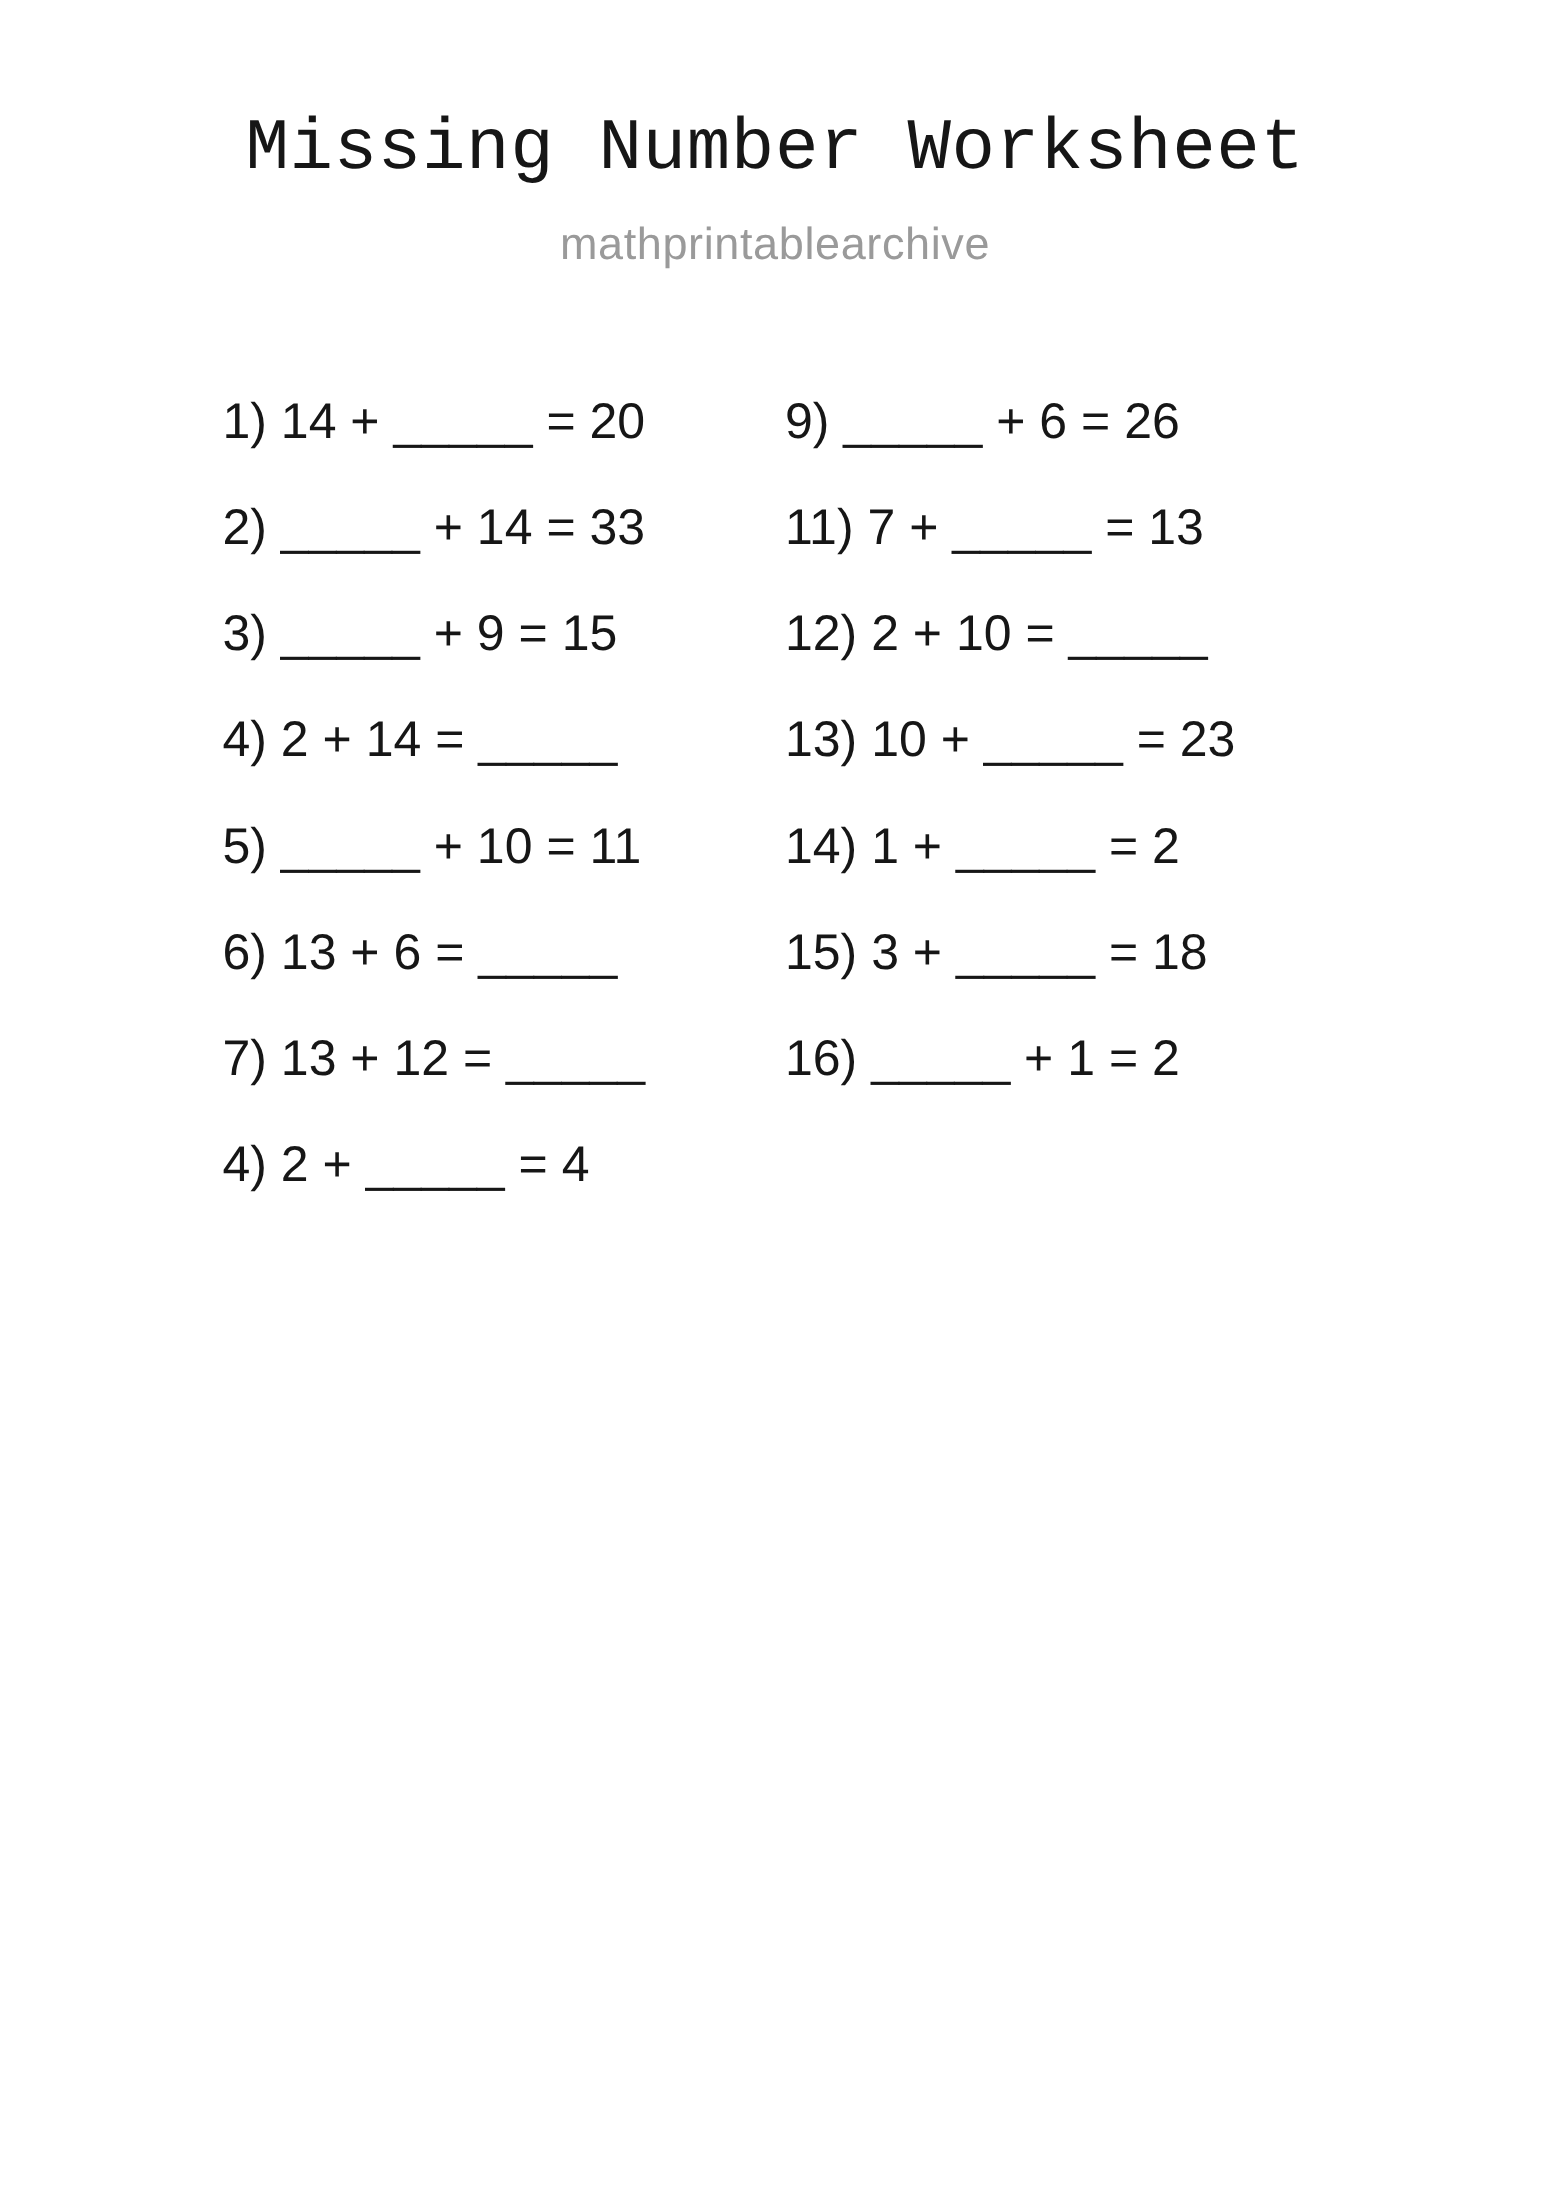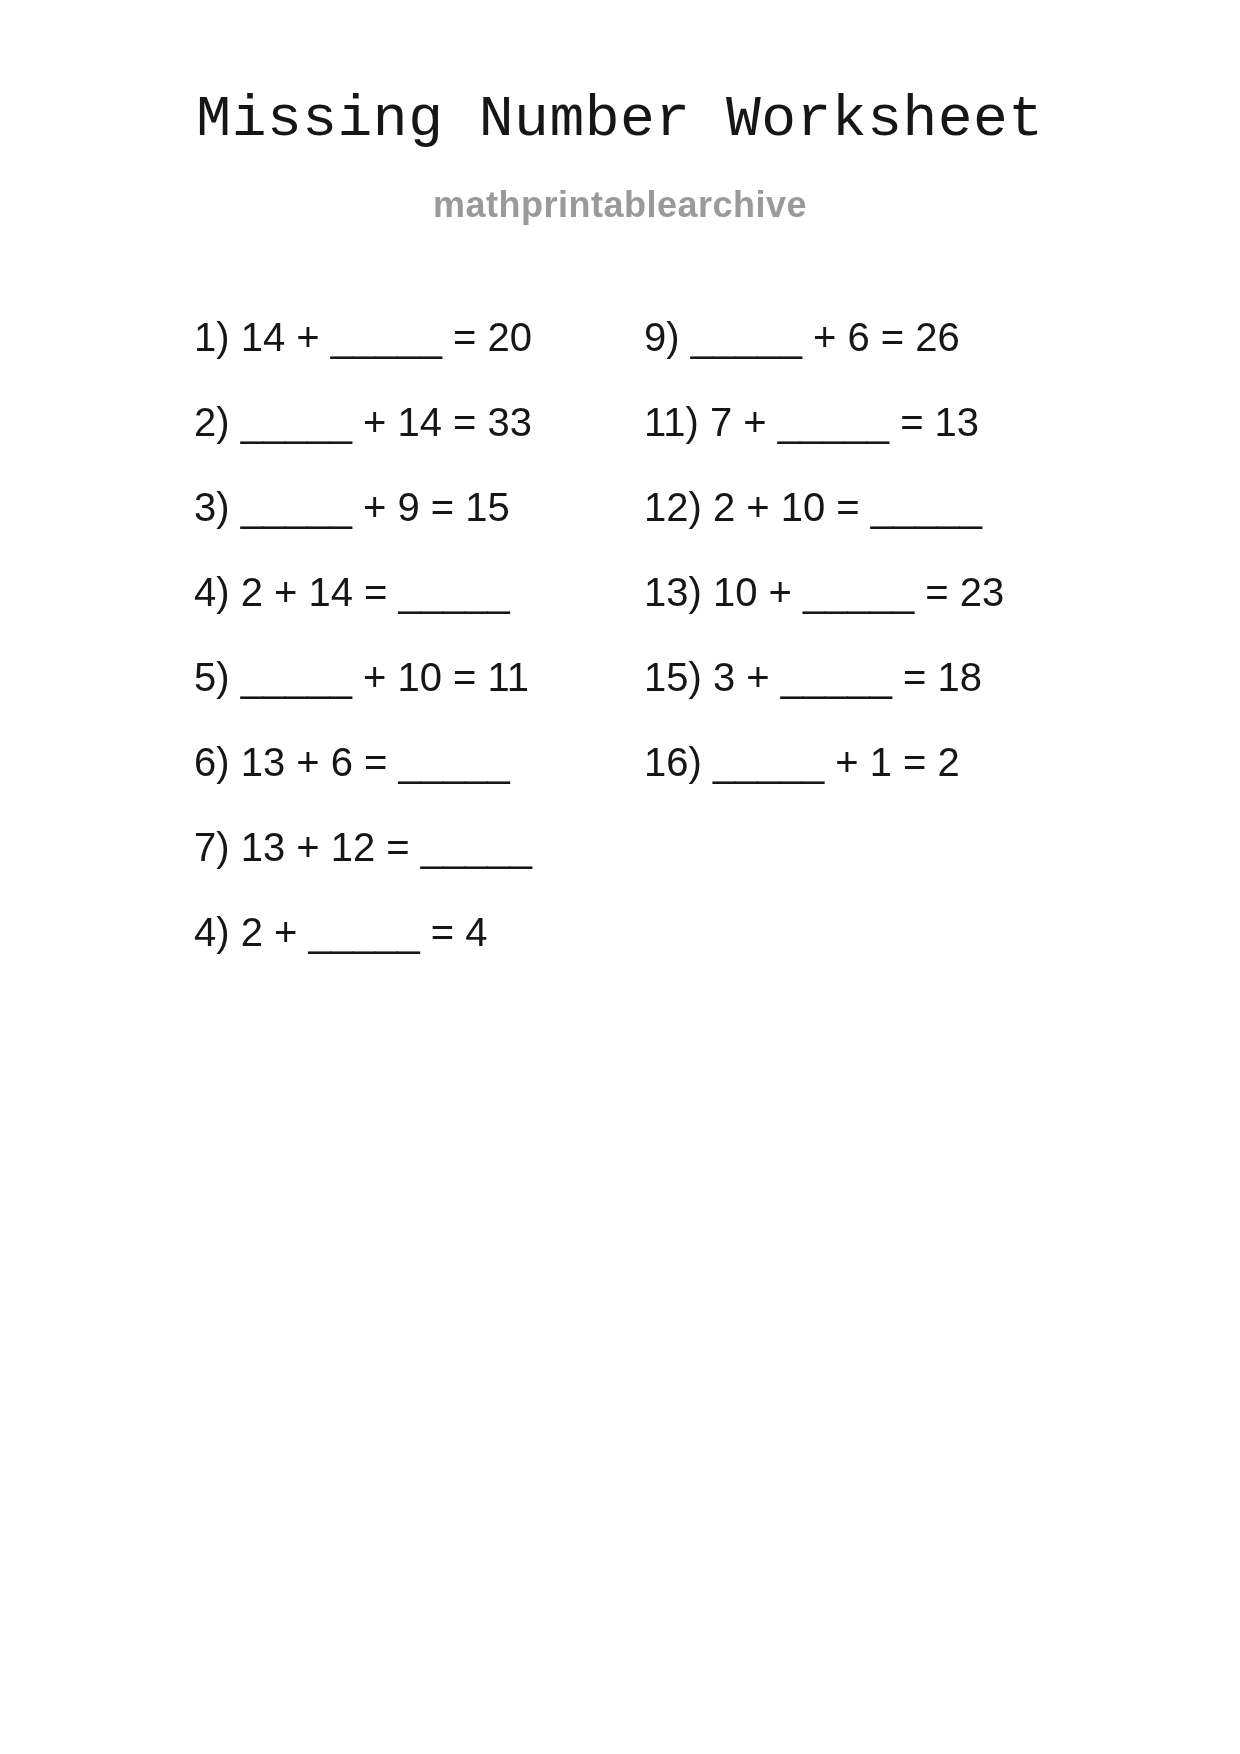--- a/index.html
+++ b/index.html
@@ -25,30 +25,30 @@
   }
   .title {
     font-size: 58px;
     line-height: 1.1;
     font-weight: 400;
     color: #161616;
     letter-spacing: 0.5px;
     font-family: Liberation Mono, monospace;
   }
   .subtitle {
-    margin-top: 32px;
+    margin-top: 22px;
     font-size: 36px;
-    font-weight: 700;
+    font-weight: 400;
     color: #9a9a9a;
     letter-spacing: 0.5px;
   }
   .problems {
     position: absolute;
     top: 295px;
-    left: 194px;
+    left: 178px;
     display: grid;
     grid-template-columns: 450px 460px;
     grid-template-rows: repeat(8, 85px);
     grid-auto-flow: column;
   }
   .problem {
     display: flex;
     align-items: center;
     font-size: 40px;
     white-space: pre;
@@ -71,17 +71,18 @@
     <div class="problem">3) _____ + 9 = 15</div>
     <div class="problem">4) 2 + 14 = _____</div>
     <div class="problem">5) _____ + 10 = 11</div>
     <div class="problem">6) 13 + 6 = _____</div>
     <div class="problem">7) 13 + 12 = _____</div>
     <div class="problem">4) 2 + _____ = 4</div>
     <div class="problem">9) _____ + 6 = 26</div>
     <div class="problem">11) 7 + _____ = 13</div>
     <div class="problem">12) 2 + 10 = _____</div>
     <div class="problem">13) 10 + _____ = 23</div>
+    <div class="problem">14) 1 + _____ = 2</div>
     <div class="problem">15) 3 + _____ = 18</div>
     <div class="problem">16) _____ + 1 = 2</div>
   </div>
 
 </div>
 
 </body></html>

